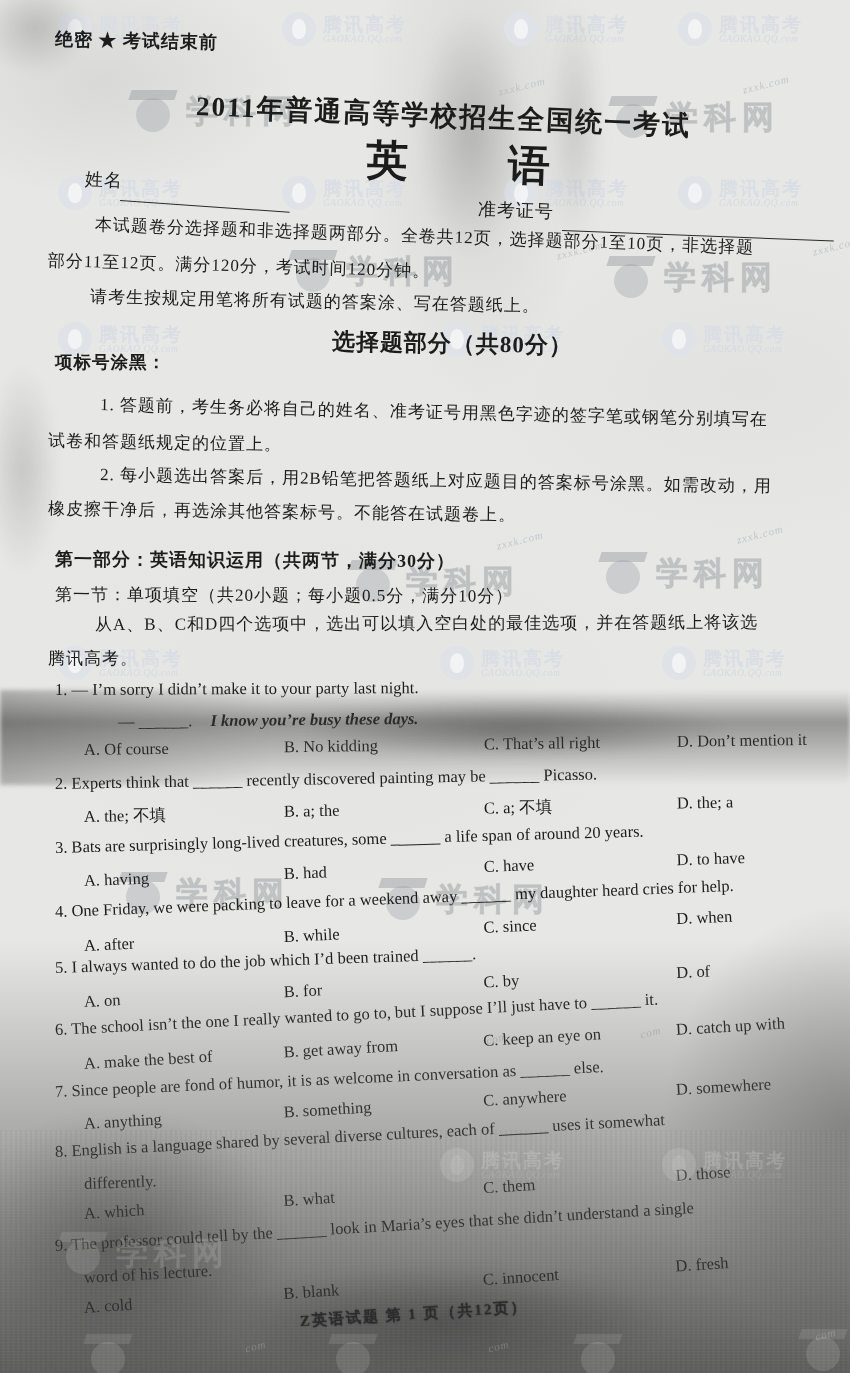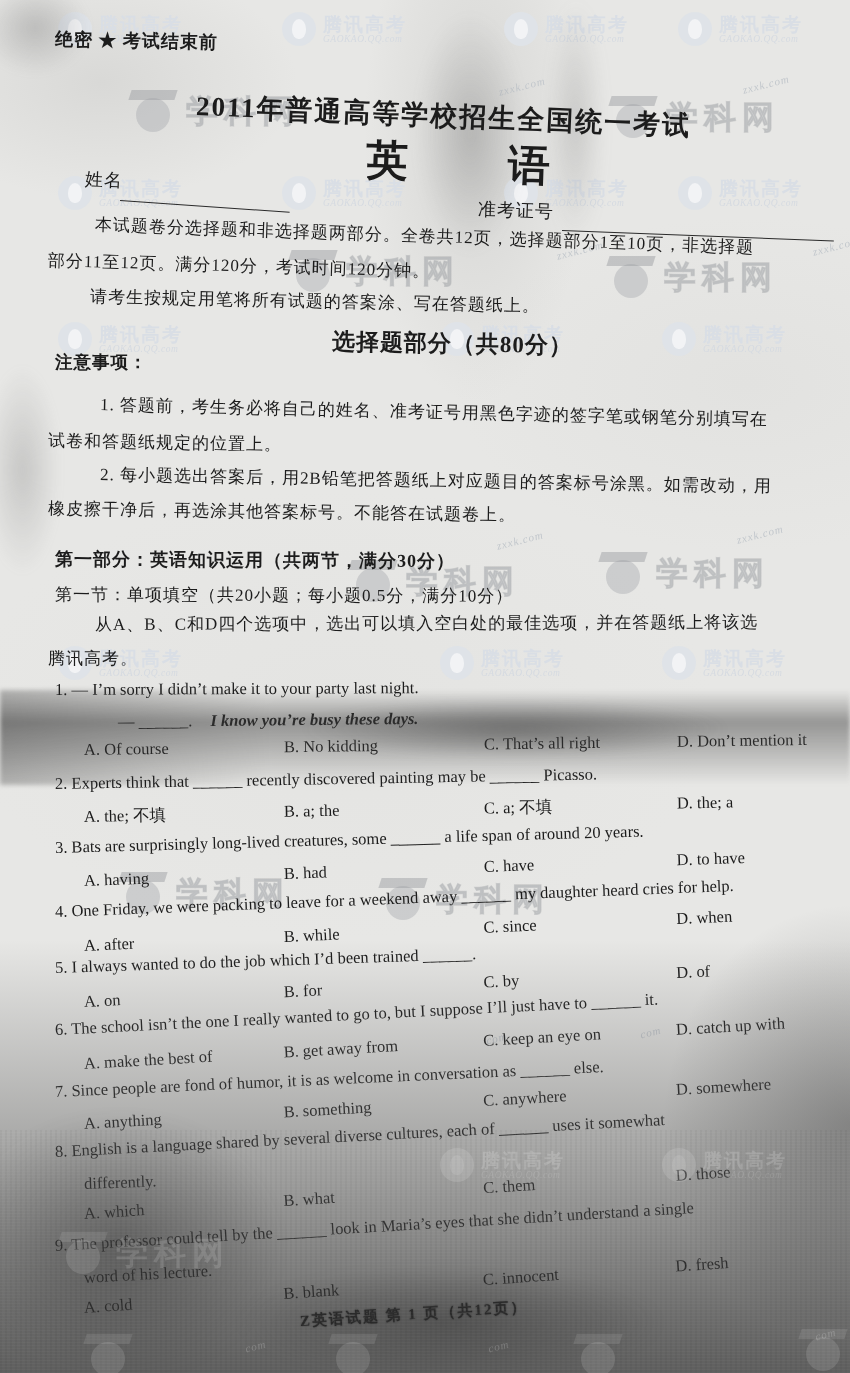--- a/index.html
+++ b/index.html
@@ -229,21 +229,21 @@
   <div class="blank-line txt" style="left:120px;top:200px;width:170px;transform:rotate(4deg)"></div>
 
   <div class="t cn txt" style="left:478px;top:198px;font-size:18px;transform:rotate(2deg)">准考证号</div>
   <div class="blank-line txt" style="left:562px;top:230px;width:272px;transform:rotate(2.2deg)"></div>
 
   <div class="t cn body-cn txt" style="left:95px;top:214px;transform:rotate(2deg)">本试题卷分选择题和非选择题两部分。全卷共12页，选择题部分1至10页，非选择题</div>
   <div class="t cn body-cn txt" style="left:48px;top:250px;transform:rotate(1.6deg)">部分11至12页。满分120分，考试时间120分钟。</div>
   <div class="t cn body-cn txt" style="left:90px;top:286px;transform:rotate(1.2deg)">请考生按规定用笔将所有试题的答案涂、写在答题纸上。</div>
 
   <div class="t cn txt" style="left:332px;top:328px;font-size:23px;font-weight:600;transform:rotate(1deg)">选择题部分（共80分）</div>
-  <div class="t cn txt" style="left:55px;top:352px;font-size:17.5px;font-weight:700">注意事项：</div>
+  <div class="t cn txt" style="left:55px;top:352px;font-size:17.5px;font-weight:700">项标号涂黑：</div>
 
   <div class="t cn body-cn txt" style="left:100px;top:394px;transform:rotate(1.3deg)">1. 答题前，考生务必将自己的姓名、准考证号用黑色字迹的签字笔或钢笔分别填写在</div>
   <div class="t cn body-cn txt" style="left:48px;top:430px;transform:rotate(1deg)">试卷和答题纸规定的位置上。</div>
   <div class="t cn body-cn txt" style="left:100px;top:464px;transform:rotate(1deg)">2. 每小题选出答案后，用2B铅笔把答题纸上对应题目的答案标号涂黑。如需改动，用</div>
   <div class="t cn body-cn txt" style="left:48px;top:498px;transform:rotate(0.8deg)">橡皮擦干净后，再选涂其他答案标号。不能答在试题卷上。</div>
 
   <div class="t cn txt" style="left:55px;top:548px;font-size:18px;font-weight:700;transform:rotate(0.3deg)">第一部分：英语知识运用（共两节，满分30分）</div>
   <div class="t cn body-cn txt" style="left:55px;top:584px;transform:rotate(0.2deg)">第一节：单项填空（共20小题；每小题0.5分，满分10分）</div>
   <div class="t cn body-cn txt" style="left:95px;top:614px;transform:rotate(-0.2deg)">从A、B、C和D四个选项中，选出可以填入空白处的最佳选项，并在答题纸上将该选</div>
   <div class="t cn body-cn txt" style="left:48px;top:648px">腾讯高考。</div>

